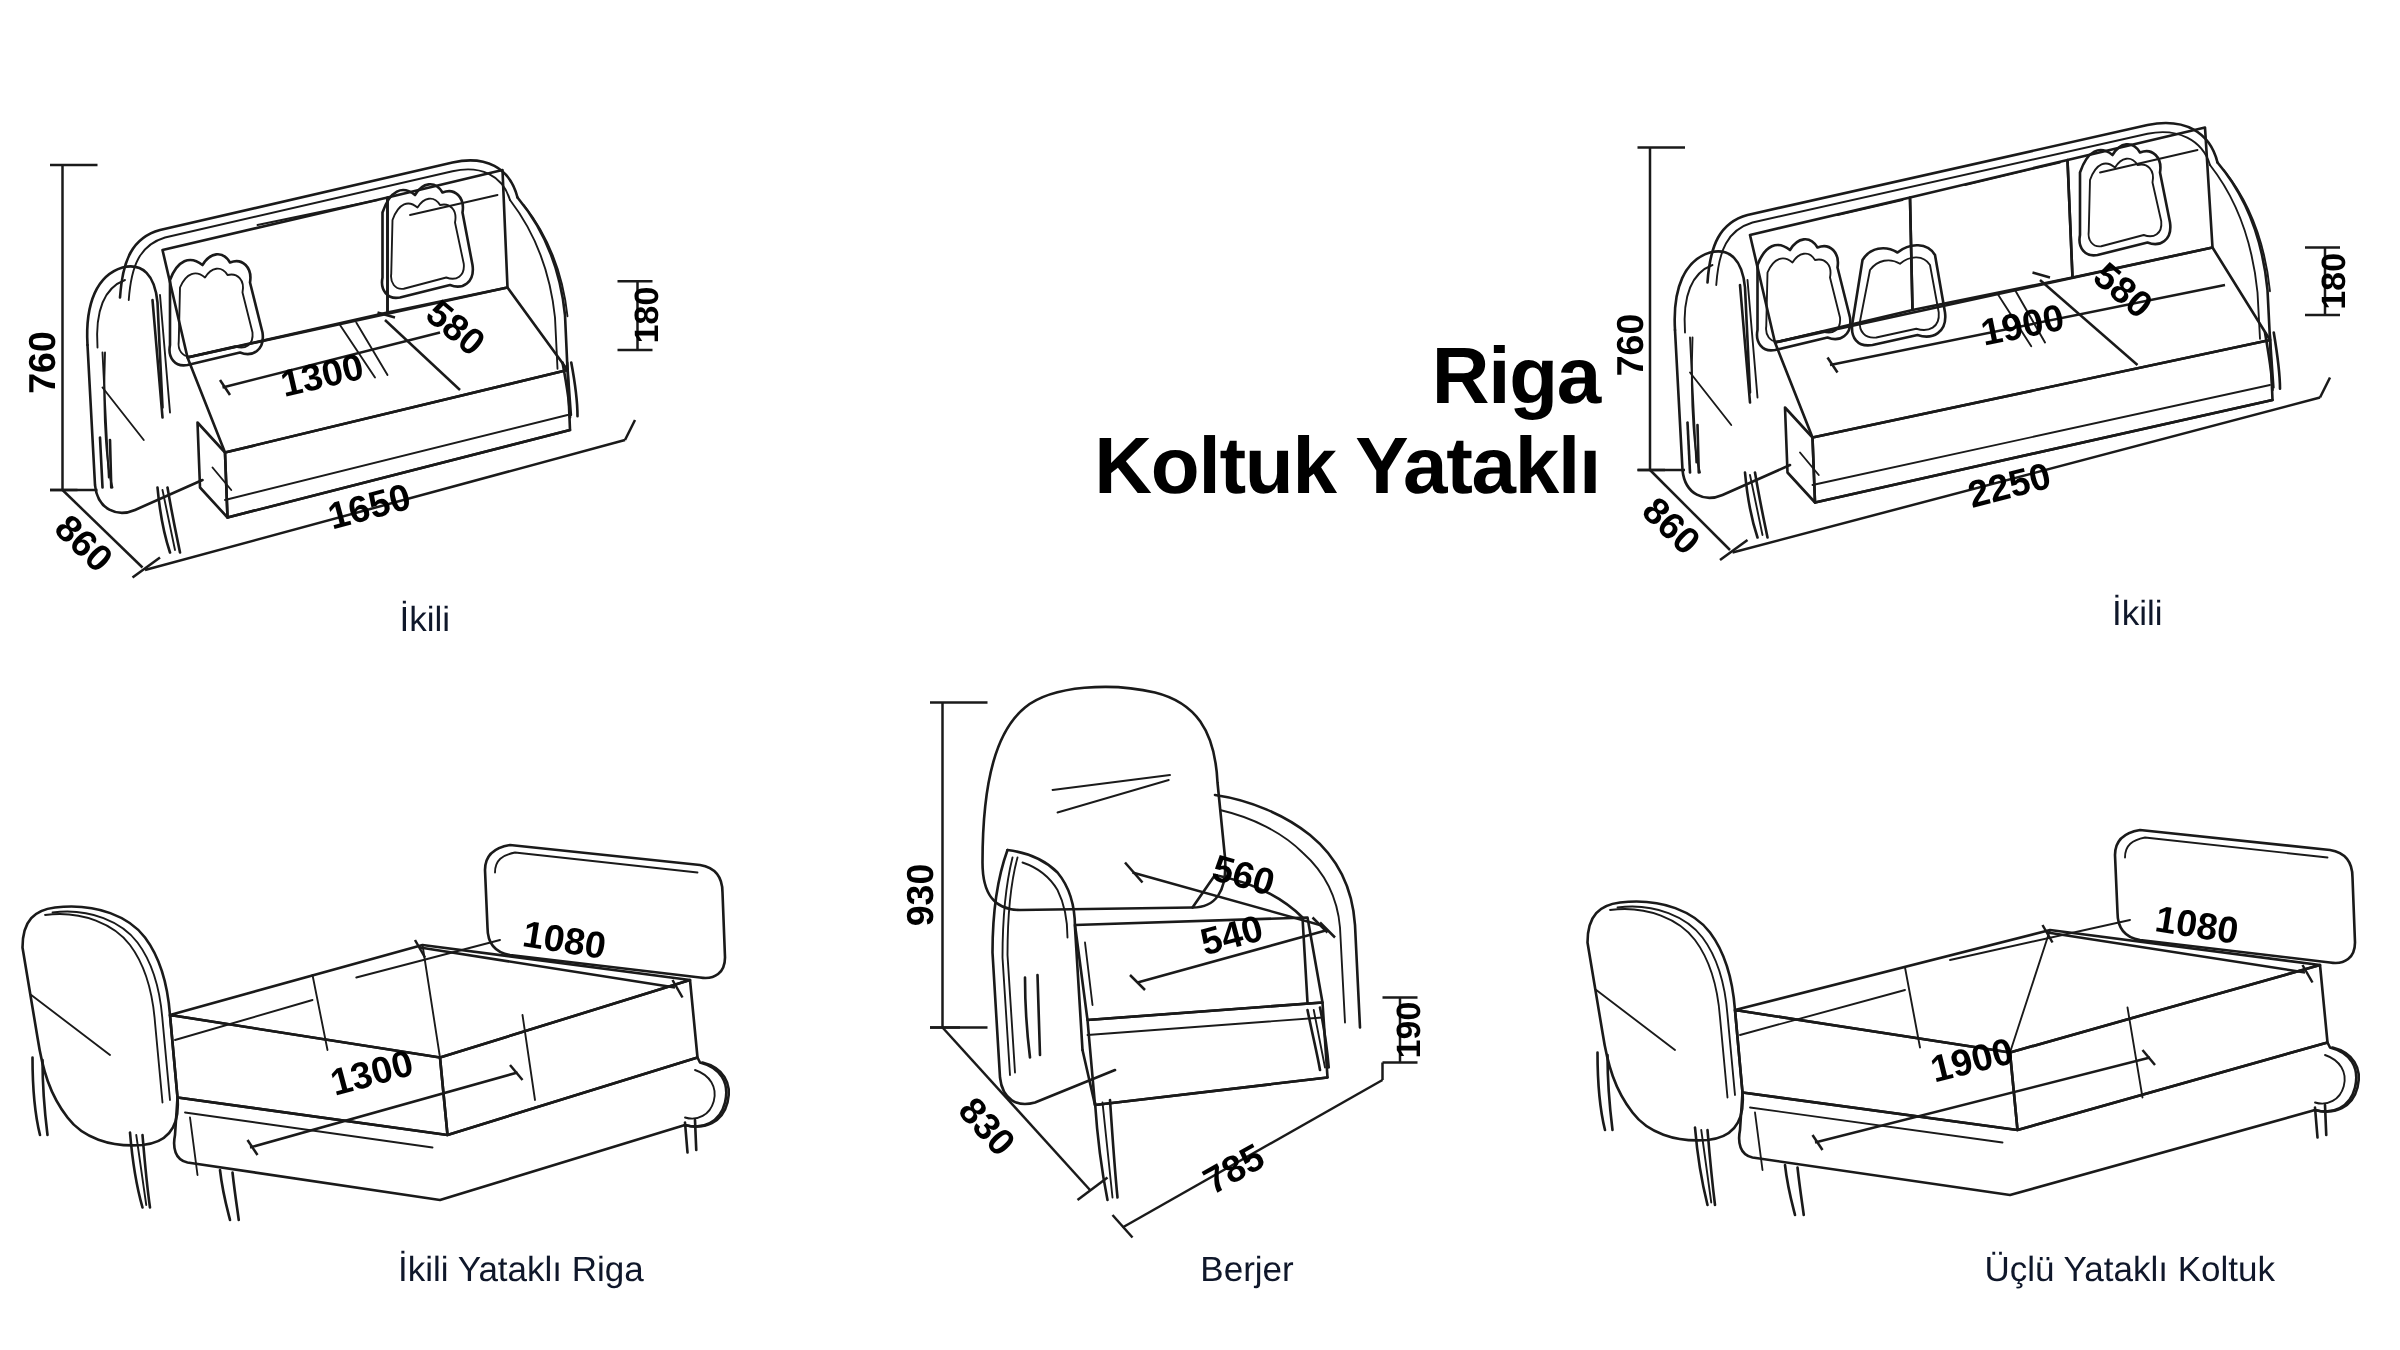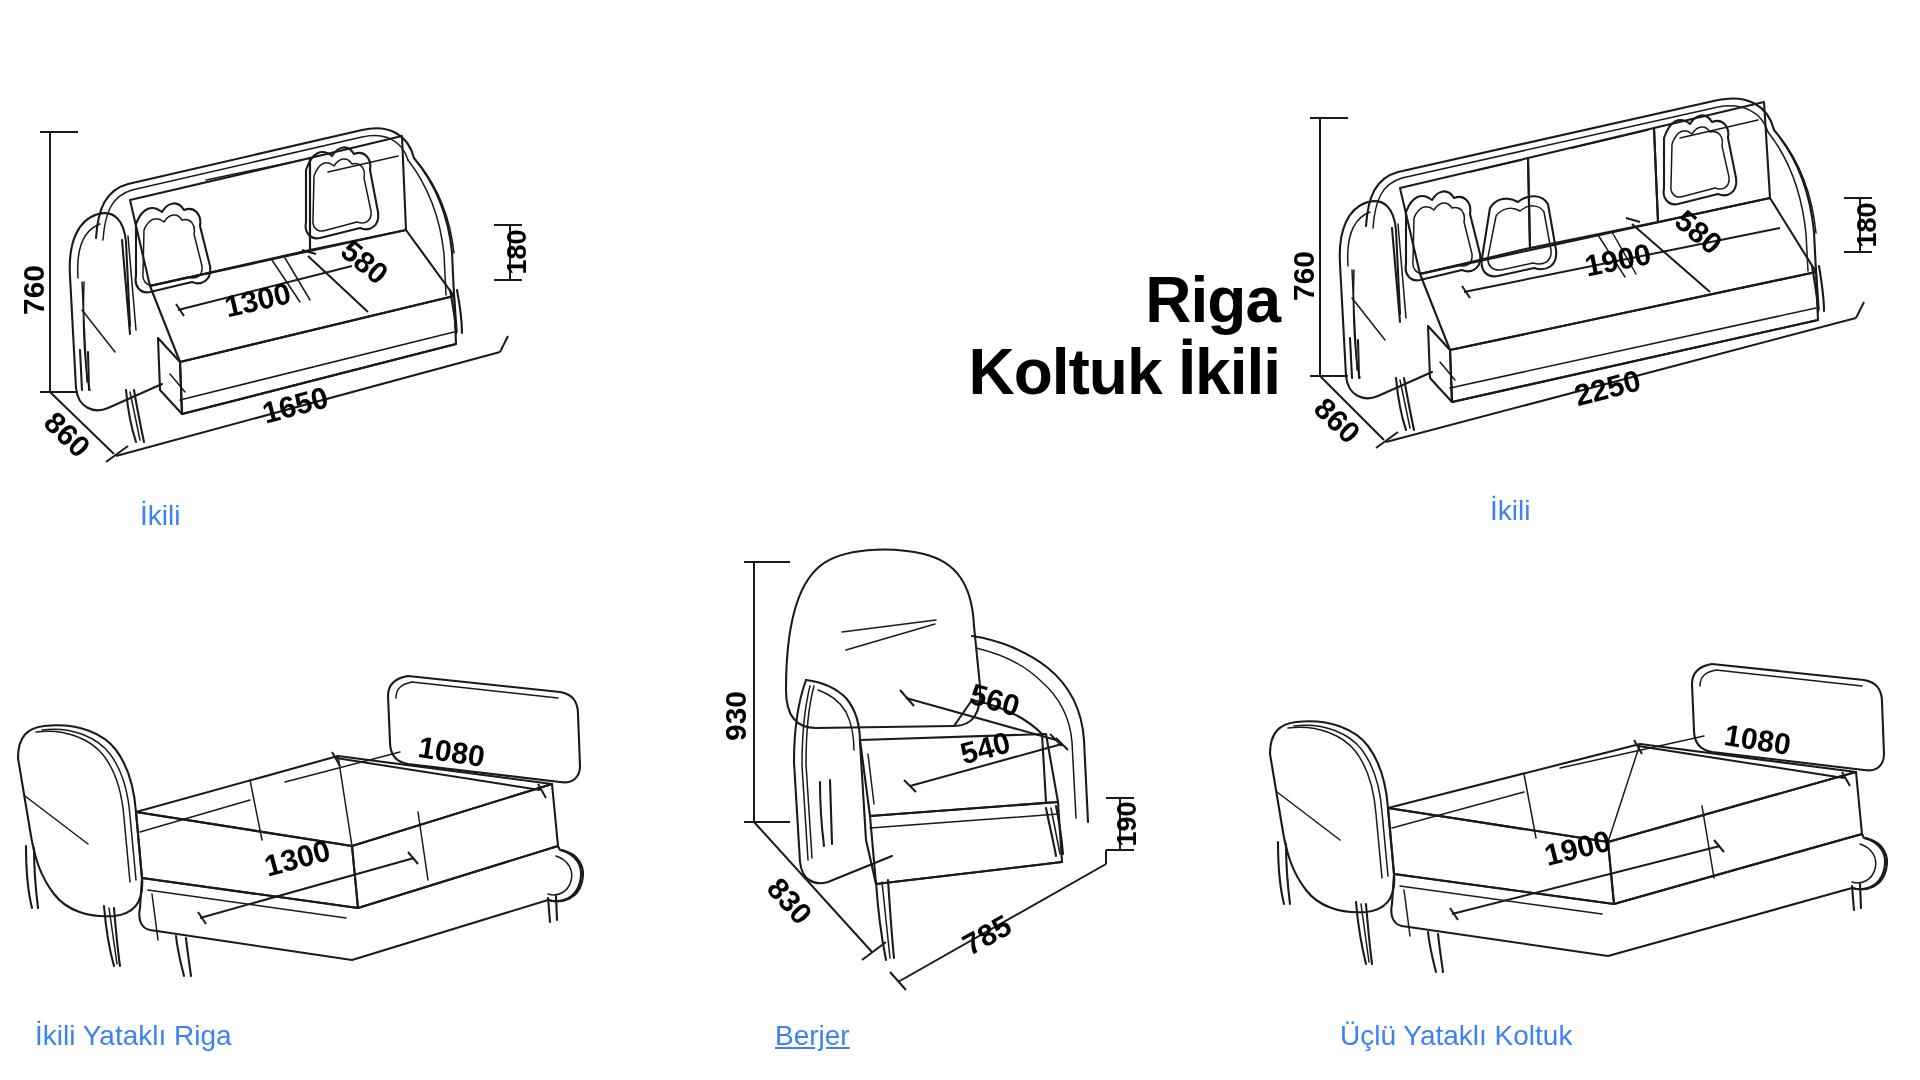--- a/index.html
+++ b/index.html
@@ -24,24 +24,23 @@
     font-weight:bold;
     font-size:64px;
     letter-spacing:-1px;
     color:#000;
   }
   .title-line{ display:block; white-space:nowrap; }
   
   .caption{
     position:absolute;
     font-size:28px;
-    color:#3b82f6;
+    color:#0f172a;
     white-space:nowrap;
-    text-align:left;
-    margin-top:20px;
+    text-align:right;
   }
   
   .panel{ position:absolute; }
   .panel svg{ display:block; overflow:visible; }
   .ln{ fill:none; stroke:#1a1a1a; stroke-width:2.1; stroke-linecap:round; stroke-linejoin:round; }
   .ln-thin{ fill:none; stroke:#1a1a1a; stroke-width:1.5; stroke-linecap:round; stroke-linejoin:round; }
   .dim{ fill:none; stroke:#1a1a1a; stroke-width:2; stroke-linecap:butt; }
   .dimtext{
     font-family:"Liberation Sans", sans-serif;
     font-weight:700;
@@ -55,21 +54,21 @@
     font-size:27px;
   }
 </style>
 </head>
 <body>
 
 <div id="page">
 
   <div class="title-block">
     <span class="title-line">Riga</span>
-    <span class="title-line">Koltuk İkili</span>
+    <span class="title-line">Koltuk Yataklı</span>
   </div>
 
   <div class="panel" style="left:10px; top:90px;">
     <svg width="560" height="370" viewBox="0 0 560 370">
 
       <g class="dim">
         <path d="M40 42 L40 302"></path>
         <path d="M30 42 L68 42"></path>
         <path d="M30 302 L68 302"></path>
       </g>
@@ -403,21 +402,21 @@
       <text class="dimtext" transform="translate(282,170) rotate(16)" text-anchor="middle">560</text>
 
       <g class="dim">
         <path d="M200 246 L352 204"></path>
         <path d="M194 240 L206 252"></path>
         <path d="M346 198 L358 210"></path>
       </g>
       <text class="dimtext" transform="translate(278,218) rotate(-15)" text-anchor="middle">540</text>
     </svg>
   </div>
-  <div class="caption" style="left:775px; top:1000px; width:260px;text-decoration:underline;">Berjer</div>
+  <div class="caption" style="left:775px; top:1000px; width:260px;">Berjer</div>
 
   <div class="panel" style="left:1240px; top:650px;">
     <svg width="680" height="330" viewBox="0 0 680 330">
       <g>
 
         <path class="ln" d="M30 104 C30 82 40 74 56 72 C90 68 116 80 128 96 C140 112 146 132 148 158 L154 224 C156 248 146 260 126 262 C100 264 78 256 66 240 C52 222 46 202 42 176 Z" style="fill:none"></path>
         <path class="ln-thin" d="M48 78 C78 74 104 86 116 102 C128 118 134 138 136 164 L142 228"></path>
         <path class="ln-thin" d="M54 76 C84 72 110 84 122 100 C134 116 140 136 142 162 L148 226"></path>
         <path class="ln-thin" d="M37 142 L100 190"></path>
 

